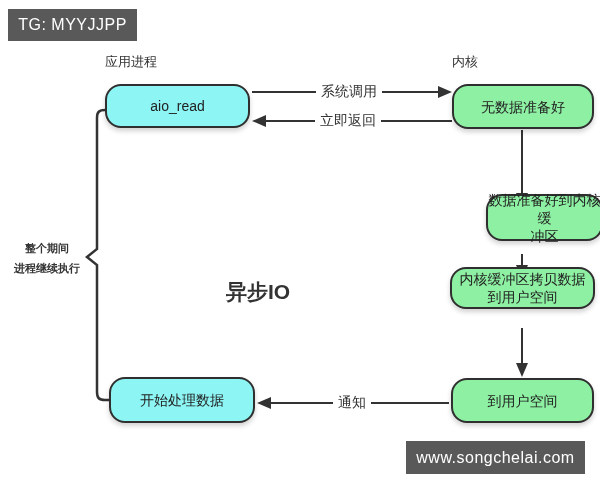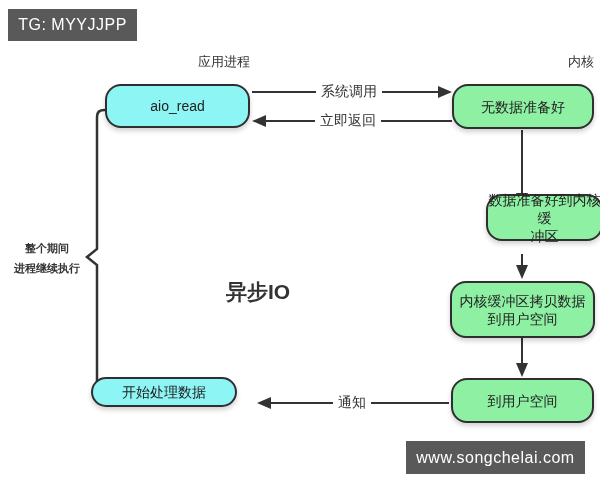--- a/index.html
+++ b/index.html
@@ -9,39 +9,39 @@
   }
   .badge{
     position:absolute;background:#595959;color:#ffffff;
     display:flex;align-items:center;justify-content:center;
     font-size:16px;letter-spacing:0.5px;
   }
   .badge-top{left:8px;top:9px;width:129px;height:32px;}
   .badge-bottom{left:406px;top:441px;width:179px;height:33px;}
   .col-label{
     position:absolute;top:53px;height:16px;font-size:13px;color:#333;
-    text-align:right;font-weight:500;
+    text-align:left;font-weight:500;
   }
   .col-label-app{left:105px;width:145px;}
   .col-label-kernel{left:452px;width:142px;}
   .node{
     position:absolute;border:2px solid #2f2f2f;border-radius:16px;
     display:flex;align-items:center;justify-content:center;text-align:center;
     font-size:14px;color:#222;box-sizing:border-box;
     box-shadow:0 3px 5px rgba(0,0,0,0.18);
     white-space:pre-line;line-height:18px;
   }
   .node-app{background:#8ef5f5;}
   .node-kernel{background:#8df0a2;}
   .n-aio{left:105px;top:84px;width:145px;height:44px;}
   .n-nodata{left:452px;top:84px;width:142px;height:45px;}
   .n-ready{left:450px;top:194px;width:117px;height:47px;margin-left:36px;}
-  .n-copybuf{left:450px;top:281px;width:145px;height:57px;}
+  .n-copybuf{left:450px;top:267px;width:145px;height:42px;}
   .n-done{left:451px;top:378px;width:143px;height:45px;}
-  .n-process{left:91px;top:377px;width:146px;height:30px;}
+  .n-process{left:109px;top:377px;width:146px;height:46px;}
   .edge-label{
     position:absolute;transform:translate(-50%,-50%);
     background:#ffffff;padding:0 5px;font-size:14px;color:#333;font-weight:500;
     white-space:nowrap;
   }
   .el-syscall{left:349px;top:92px;}
   .el-return{left:348px;top:121px;}
   .el-notify{left:352px;top:403px;}
   .diagram-title{
     position:absolute;left:208px;top:254px;width:100px;text-align:center;

